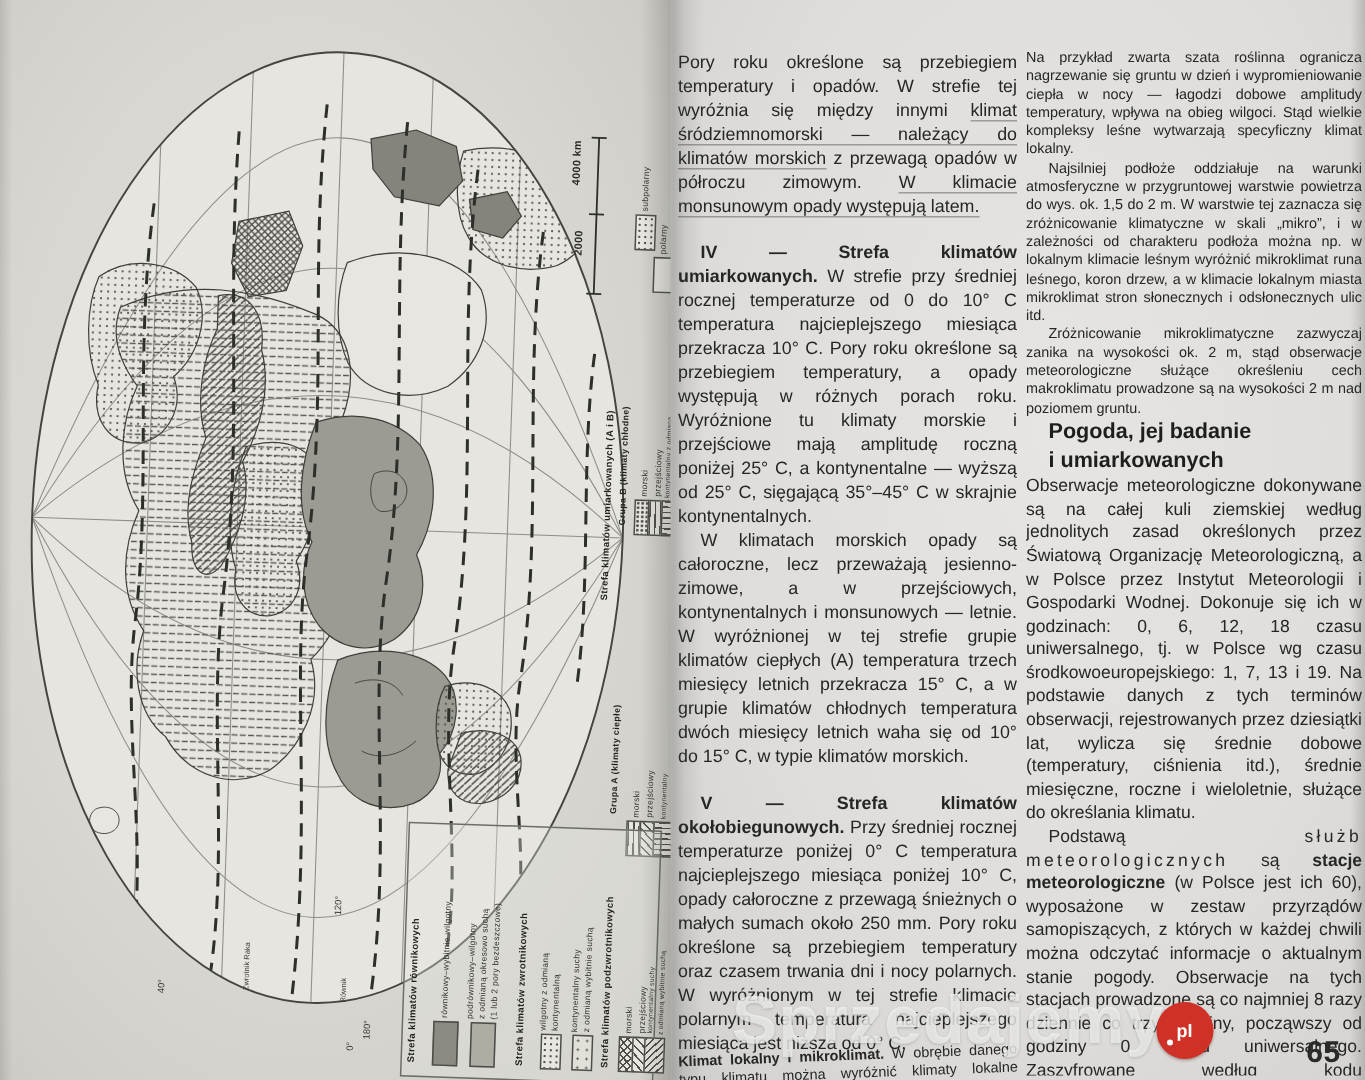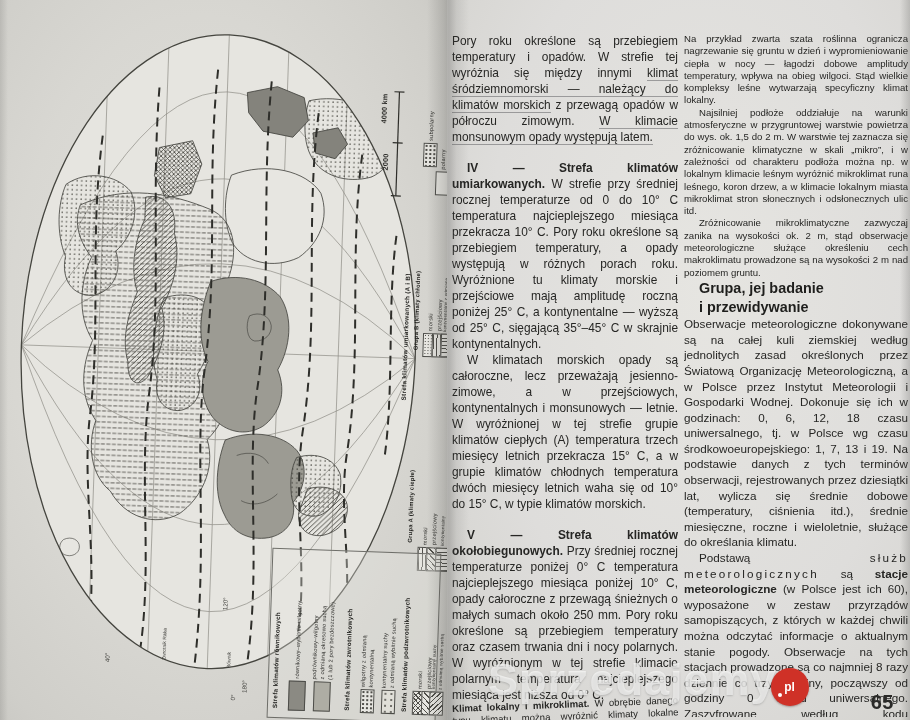--- a/index.html
+++ b/index.html
@@ -329,22 +329,22 @@
     <p><span>W klimatach morskich opady są całoroczne, lecz przeważają jesienno-zimowe, a w przejściowych, kontynentalnych i monsunowych — letnie. W wyróżnionej w tej strefie grupie klimatów ciepłych (A) temperatura trzech miesięcy letnich przekracza 15° C, a w grupie klimatów chłodnych temperatura dwóch miesięcy letnich waha się od 10° do 15° C, w typie klimatów morskich.</span></p>
     <p class="gap"><span class="lead">V — Strefa klimatów okołobiegunowych.</span><span> Przy średniej rocznej temperaturze poniżej 0° C temperatura najcieplejszego miesiąca poniżej 10° C, opady całoroczne z przewagą śnieżnych o małych sumach około 250 mm. Pory roku określone są przebiegiem temperatury oraz czasem trwania dni i nocy polarnych. W wyróżnionym w tej strefie klimacie polarnym temperatura najcieplejszego miesiąca jest niższa od 0° C.</span></p>
     <p class="noindent smalltxt note-block"><span class="lead">Klimat lokalny i mikroklimat.</span><span> W obrębie danego typu klimatu można wyróżnić klimaty lokalne (miejscowe). Odzwierciedlają one wpływ na klimat miejscowych warunków ukształtowania powierzchni i jej pokrycie przez np. szatę roślinną, zabudowę. Stąd wyróżnia się klimat lokalny np. doliny rzecznej, wzgórza, kompleksu leśnego, miasta.</span></p>
   </div>
 
   <div class="col col2">
     <p class="noindent smalltxt"><span>Na przykład zwarta szata roślinna ogranicza nagrzewanie się gruntu w dzień i wypromieniowanie ciepła w nocy — łagodzi dobowe amplitudy temperatury, wpływa na obieg wilgoci. Stąd wielkie kompleksy leśne wytwarzają specyficzny klimat lokalny.</span></p>
     <p class="smalltxt"><span>Najsilniej podłoże oddziałuje na warunki atmosferyczne w przygruntowej warstwie powietrza do wys. ok. 1,5 do 2 m. W warstwie tej zaznacza się zróżnicowanie klimatyczne w skali „mikro”, i w zależności od charakteru podłoża można np. w lokalnym klimacie leśnym wyróżnić mikroklimat runa leśnego, koron drzew, a w klimacie lokalnym miasta mikroklimat stron słonecznych i odsłonecznych ulic itd.</span></p>
     <p class="smalltxt"><span>Zróżnicowanie mikroklimatyczne zazwyczaj zanika na wysokości ok. 2 m, stąd obserwacje meteorologiczne służące określeniu cech makroklimatu prowadzone są na wysokości 2 m nad poziomem gruntu.</span></p>
     <p class="h2">
-        <span>Grupa, jej badanie</span>
-        <span>i przewidywanie</span>
+        <span>Pogoda, jej badanie</span>
+        <span>i umiarkowanych</span>
       </p>
     <p class="noindent"><span>Obserwacje meteorologiczne dokonywane są na całej kuli ziemskiej według jednolitych zasad określonych przez Światową Organizację Meteorologiczną, a w Polsce przez Instytut Meteorologii i Gospodarki Wodnej. Dokonuje się ich w godzinach: 0, 6, 12, 18 czasu uniwersalnego, tj. w Polsce wg czasu środkowoeuropejskiego: 1, 7, 13 i 19. Na podstawie danych z tych terminów obserwacji, rejestrowanych przez dziesiątki lat, wylicza się średnie dobowe (temperatury, ciśnienia itd.), średnie miesięczne, roczne i wieloletnie, służące do określania klimatu.</span></p>
     <p><span>Podstawą </span><span class="spaced">służb meteorologicznych</span><span> są </span><span class="lead">stacje meteorologiczne</span><span> (w Polsce jest ich 60), wyposażone w zestaw przyrządów samopiszących, z których w każdej chwili można odczytać informacje o aktualnym stanie pogody. Obserwacje na tych stacjach prowadzone są co najmniej 8 razy dziennie co trzy godziny, począwszy od godziny 0 czasu uniwersalnego. Zaszyfrowane według kodu międzynarodowego informacje meteorologiczne przekazywane są kolejno do regionalnych biur pogody, stamtąd</span></p>
   </div>
 
   <div class="pagenum">65</div>
 </div>
 
 <div class="gutter"></div>
 <div class="edge-l"></div>

